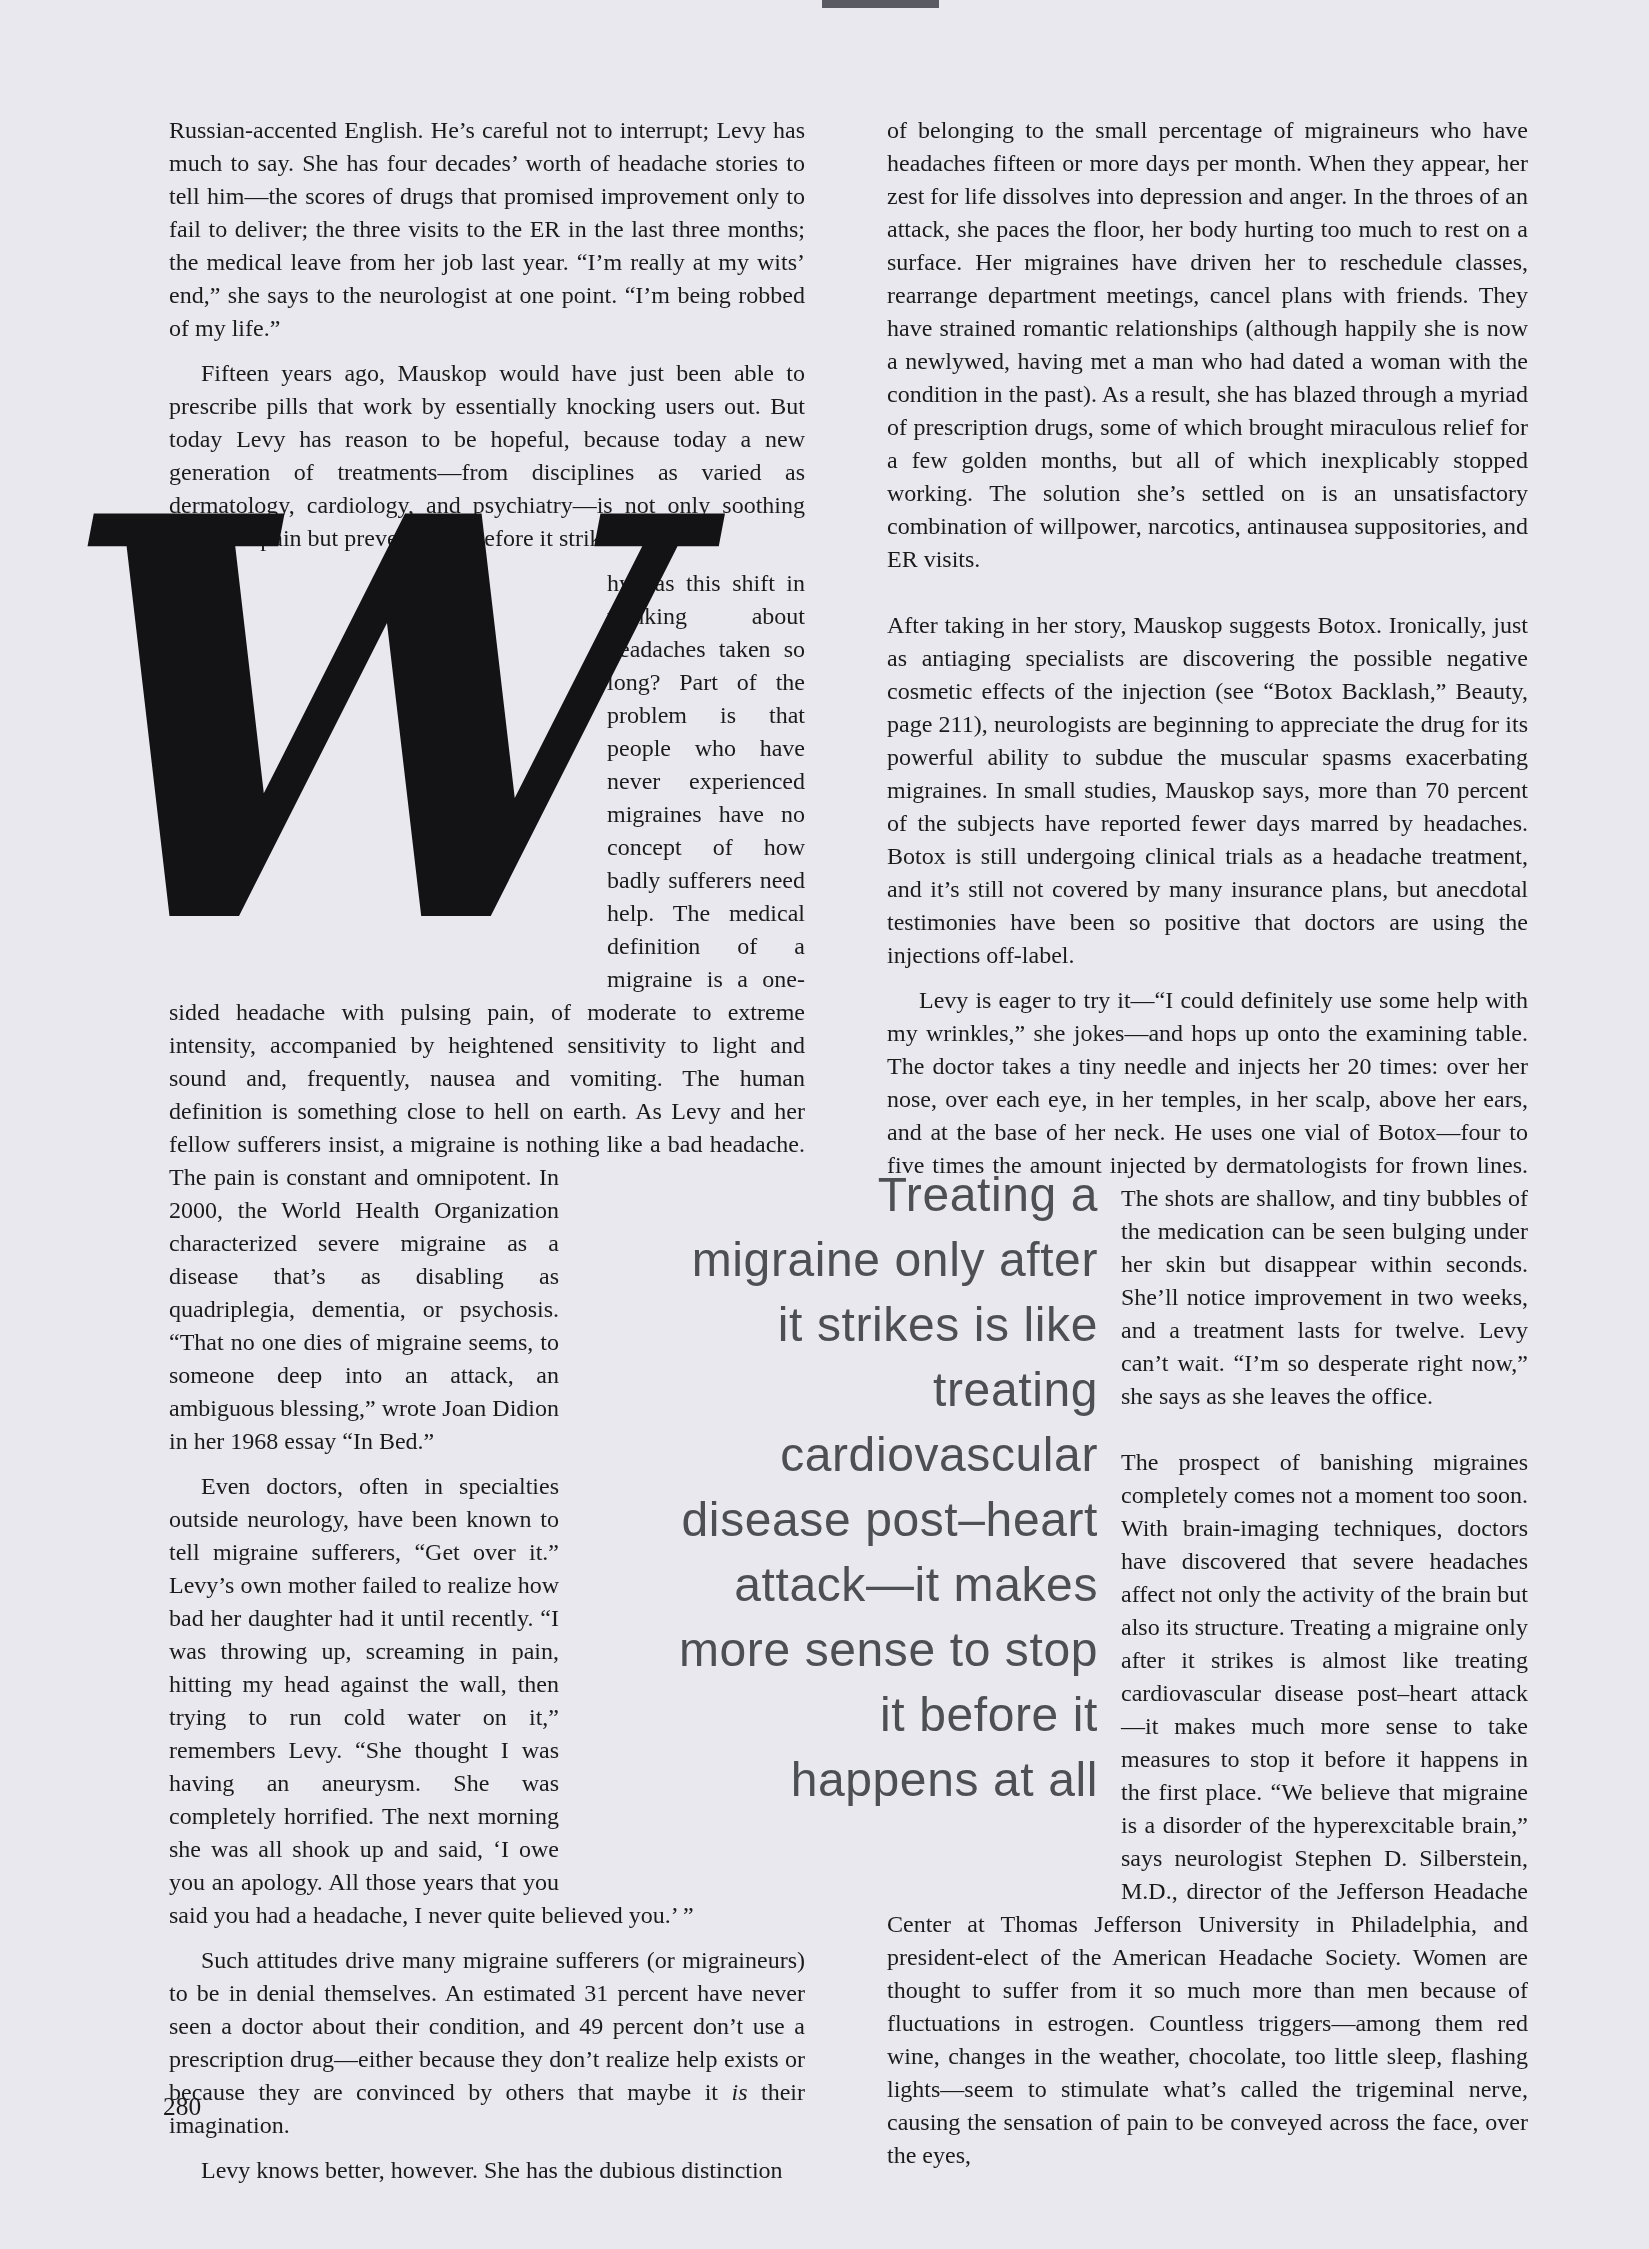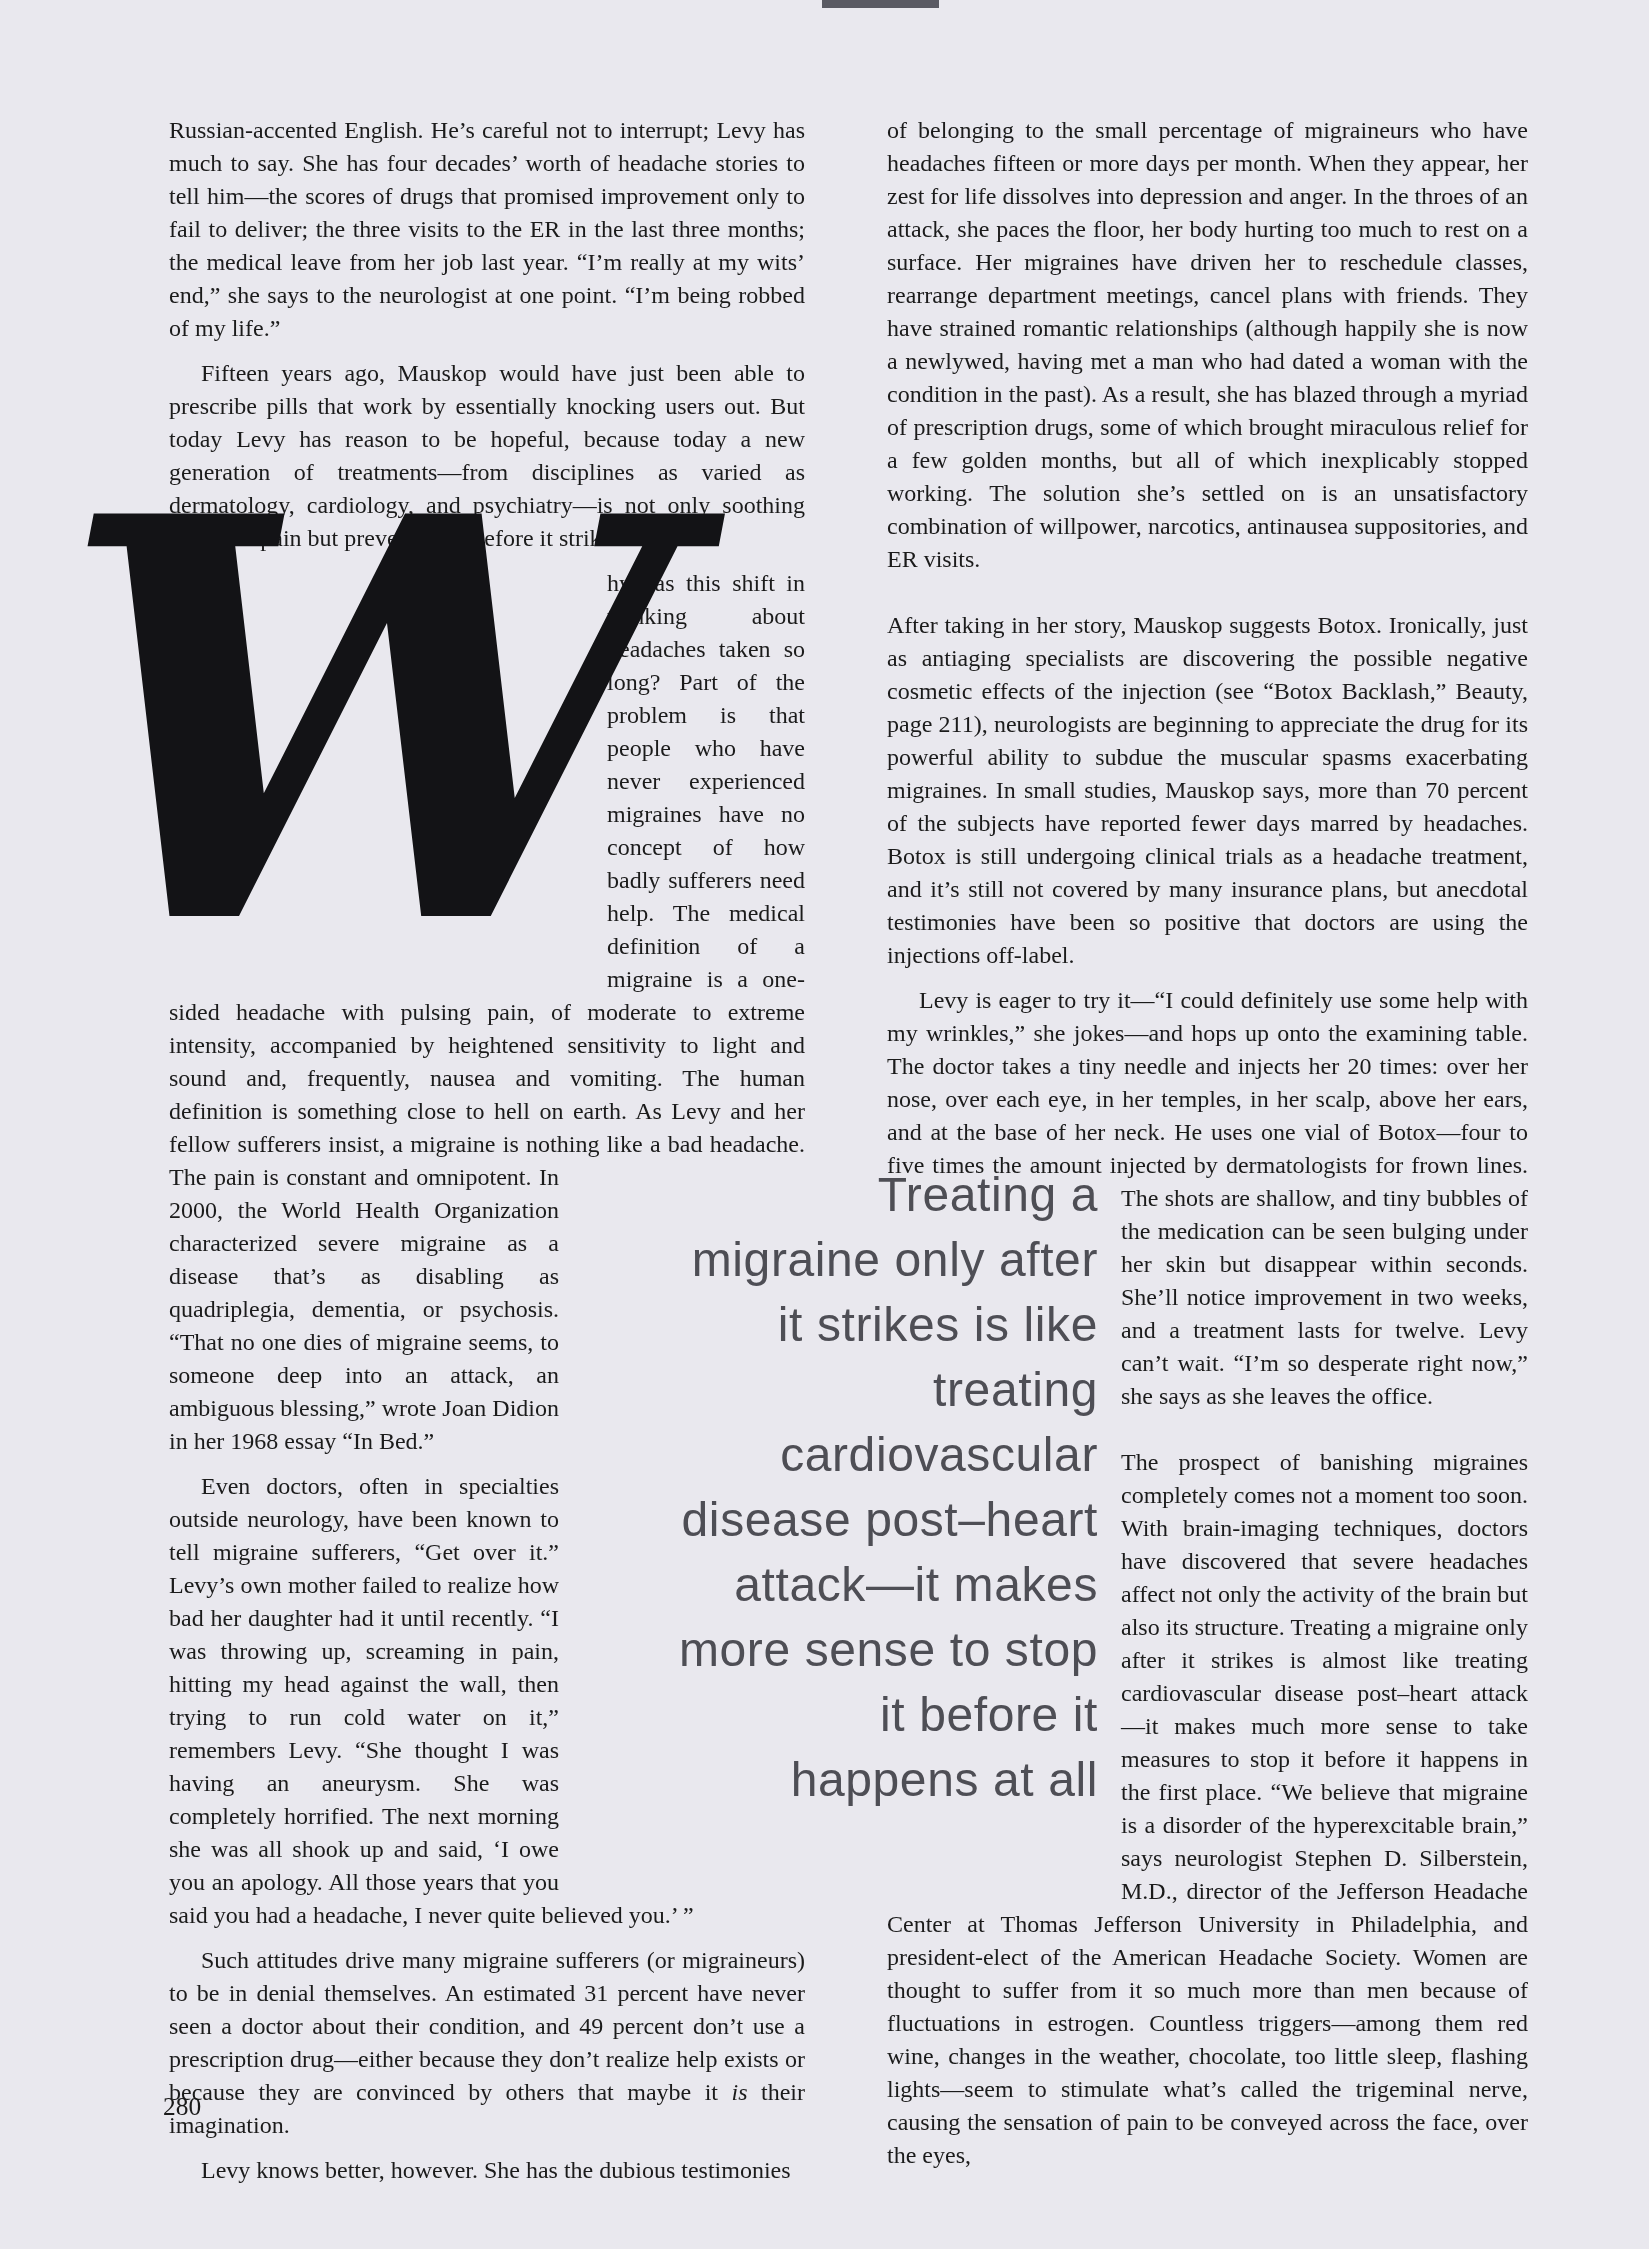--- a/index.html
+++ b/index.html
@@ -99,21 +99,21 @@
     <span class="pq-spacer-right"></span>
     <span>and omnipotent. In 2000, the World Health Organization characterized severe migraine as a disease that’s as disabling as quadriplegia, dementia, or psychosis. “That no one dies of migraine seems, to someone deep into an attack, an ambiguous blessing,” wrote Joan Didion in her 1968 essay “In Bed.”</span>
   </p>
 
   <p class="body-p indent">Even doctors, often in specialties outside neurology, have been known to tell migraine sufferers, “Get over it.” Levy’s own mother failed to realize how bad her daughter had it until recently. “I was throwing up, screaming in pain, hitting my head against the wall, then trying to run cold water on it,” remembers Levy. “She thought I was having an aneurysm. She was completely horrified. The next morning she was all shook up and said, ‘I owe you an apology. All those years that you said you had a headache, I never quite believed you.’ ”</p>
 
   <p class="body-p indent clear-r">
     <span>Such attitudes drive many migraine sufferers (or migraineurs) to be in denial themselves. An estimated 31 percent have never seen a doctor about their condition, and 49 percent don’t use a prescription drug—either because they don’t realize help exists or because they are convinced by others that maybe it </span><span class="ital">is</span><span> their imagination.</span>
   </p>
 
-  <p class="body-p indent">Levy knows better, however. She has the dubious testimonies</p>
+  <p class="body-p indent">Levy knows better, however. She has the dubious distinction</p>
 </div>
 
 <div class="col col-right">
   <p class="body-p">of belonging to the small percentage of migraineurs who have headaches fifteen or more days per month. When they appear, her zest for life dissolves into depression and anger. In the throes of an attack, she paces the floor, her body hurting too much to rest on a surface. Her migraines have driven her to reschedule classes, rearrange department meetings, cancel plans with friends. They have strained romantic relationships (although happily she is now a newlywed, having met a man who had dated a woman with the condition in the past). As a result, she has blazed through a myriad of prescription drugs, some of which brought miraculous relief for a few golden months, but all of which inexplicably stopped working. The solution she’s settled on is an unsatisfactory combination of willpower, narcotics, antinausea suppositories, and ER visits.</p>
   <p class="body-p gap">After taking in her story, Mauskop suggests Botox. Ironically, just as antiaging specialists are discovering the possible negative cosmetic effects of the injection (see “Botox Backlash,” Beauty, page 211), neurologists are beginning to appreciate the drug for its powerful ability to subdue the muscular spasms exacerbating migraines. In small studies, Mauskop says, more than 70 percent of the subjects have reported fewer days marred by headaches. Botox is still undergoing clinical trials as a headache treatment, and it’s still not covered by many insurance plans, but anecdotal testimonies have been so positive that doctors are using the injections off-label.</p>
 
   <p class="body-p indent">
     <span>Levy is eager to try it—“I could definitely use some help with my wrinkles,” she jokes—and hops up onto the examining table. The doctor takes a tiny needle and injects her 20 times: over her nose, over each eye, in her temples, in her scalp, above her ears, and at the base of her neck. He uses one vial of Botox—four to five times the amount injected by dermatologists for frown lines. </span>
     <span class="pq-spacer-left"></span>
     <span>The shots are shallow, and tiny bubbles of the medication can be seen bulging under her skin but disappear within seconds. She’ll notice improvement in two weeks, and a treatment lasts for twelve. Levy can’t wait. “I’m so desperate right now,” she says as she leaves the office.</span>

